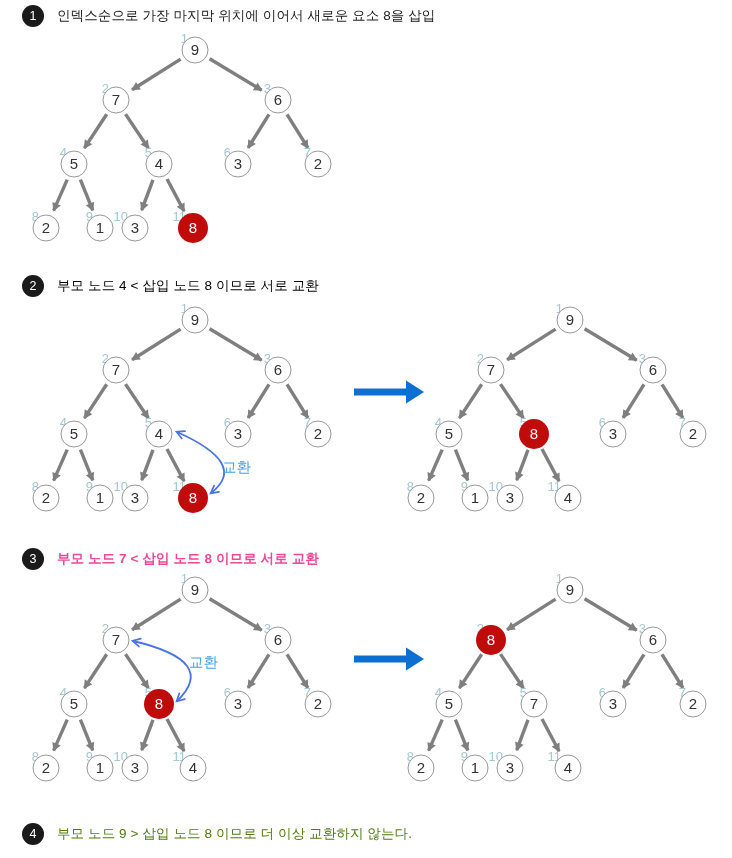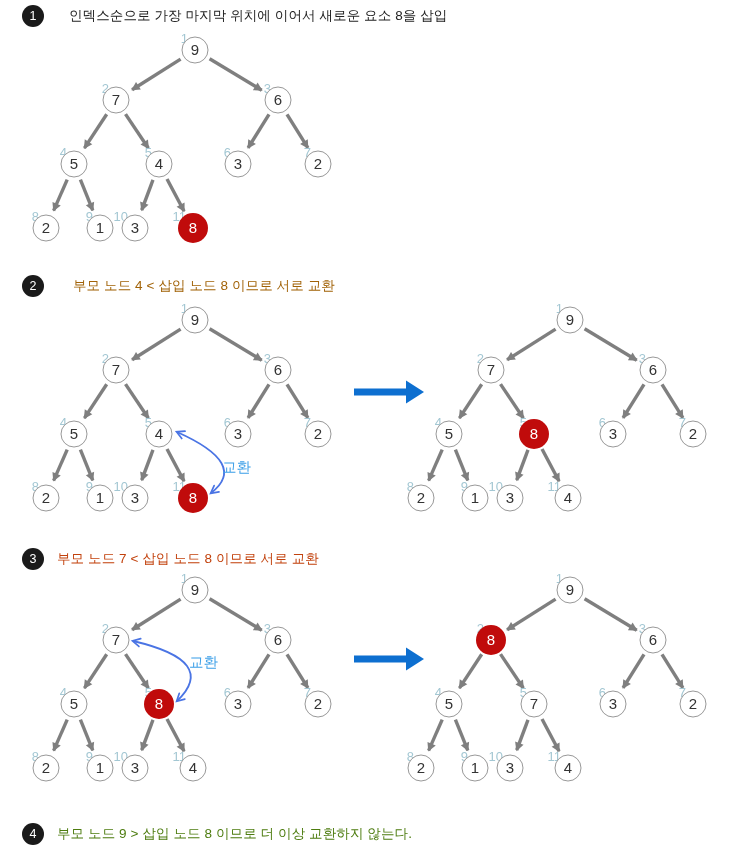--- a/index.html
+++ b/index.html
@@ -16,29 +16,29 @@
     font-size:12.5px;line-height:1;color:#ffffff;flex:0 0 auto;
   }
   .title{font-size:13.5px;color:#222222;white-space:nowrap;letter-spacing:0.1px;}
   svg.diagram{position:absolute;left:0;display:block;}
 </style>
 </head>
 <body>
 
 <div class="step-header" style="top:5px">
   <div class="badge" style="background: rgb(26, 26, 26); color: rgb(255, 255, 255);">1</div>
-  <div class="title" style="color: rgb(34, 34, 34); margin-left: 12px;">인덱스순으로 가장 마지막 위치에 이어서 새로운 요소 8을 삽입</div>
+  <div class="title" style="color: rgb(34, 34, 34);">인덱스순으로 가장 마지막 위치에 이어서 새로운 요소 8을 삽입</div>
 </div>
 <div class="step-header" style="top:275px">
   <div class="badge" style="background: rgb(26, 26, 26); color: rgb(255, 255, 255);">2</div>
-  <div class="title" style="color: #a16207; margin-left: 16px;">부모 노드 4 &lt; 삽입 노드 8 이므로 서로 교환</div>
+  <div class="title" style="color: #000000;">부모 노드 4 &lt; 삽입 노드 8 이므로 서로 교환</div>
 </div>
 <div class="step-header" style="top:548px">
   <div class="badge" style="background: rgb(26, 26, 26); color: rgb(255, 255, 255);">3</div>
-  <div class="title" style="color: #c2410c;">부모 노드 7 &lt; 삽입 노드 8 이므로 서로 교환</div>
+  <div class="title" style="color: #ec4899; font-weight: bold;">부모 노드 7 &lt; 삽입 노드 8 이므로 서로 교환</div>
 </div>
 <div class="step-header" style="top:823px">
   <div class="badge" style="background: rgb(26, 26, 26); color: rgb(255, 255, 255);">4</div>
   <div class="title" style="color: #4d7c0f;">부모 노드 9 &gt; 삽입 노드 8 이므로 더 이상 교환하지 않는다.</div>
 </div>
 
 <svg class="diagram" id="diagram-0" width="732" height="218" style="top:30px">
     <defs>
       <marker id="edgehead0" markerUnits="userSpaceOnUse" markerWidth="10" markerHeight="10" refX="8" refY="5" orient="auto">
         <path d="M0.5,0.5 L9,5 L0.5,9.5 Z" fill="#7f7f7f"></path>

